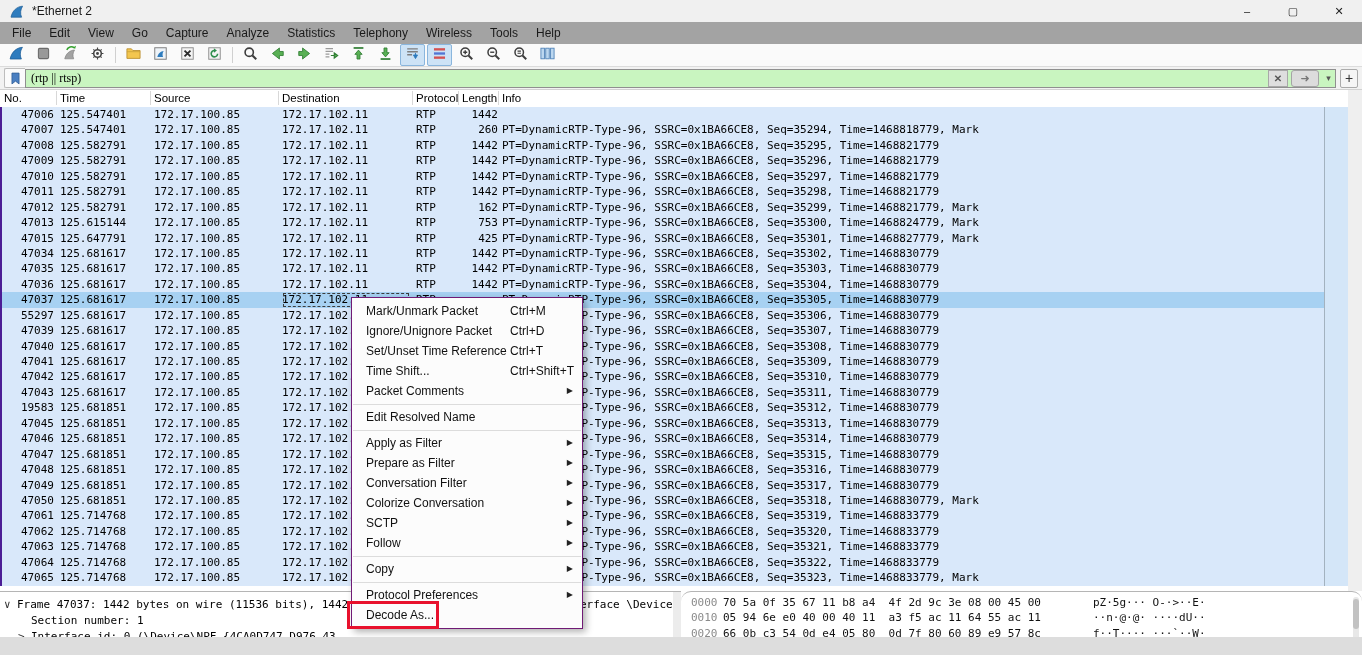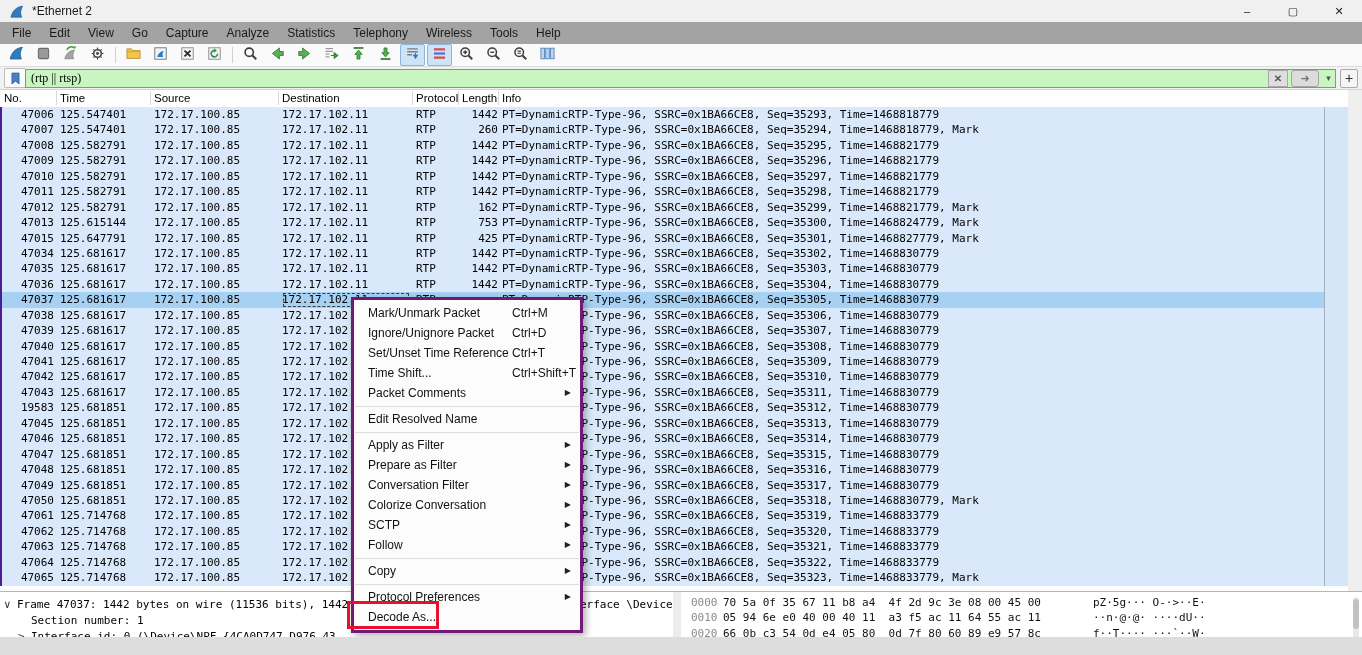--- a/index.html
+++ b/index.html
@@ -55,30 +55,30 @@
   #minimap{position:absolute;left:1324px;top:107px;width:24px;height:479px;background:var(--minimap);border-left:1px solid #a3b2bf;box-sizing:border-box;}
   #plmargin{position:absolute;left:1348px;top:90px;width:14px;height:501px;background:#efefef;}
 
   
   #details{position:absolute;left:0;top:591px;width:673px;height:64px;background:#fff;border-top:1px solid #b5b5b5;box-sizing:border-box;
            font-family:"DejaVu Sans Mono",monospace;font-size:11px;overflow:hidden;}
   .dline{position:absolute;white-space:pre;line-height:13px;color:#000;}
   .dexp{display:inline-block;width:13px;color:#333;}
   #vsplit{position:absolute;left:673px;top:591px;width:8px;height:64px;background:#ececec;border-top:1px solid #b5b5b5;box-sizing:border-box;}
   #hexpane{position:absolute;left:681px;top:591px;width:681px;height:64px;background:#fff;border-top:1px solid #b5b5b5;box-sizing:border-box;
-           font-family:"DejaVu Sans Mono",monospace;font-size:11px;overflow:hidden;}
+           font-family:"DejaVu Sans Mono",monospace;font-size:11px;overflow:hidden;border-radius:10px;}
   .hxrow{position:absolute;left:0;right:0;white-space:pre;}
   .hx-off{position:absolute;left:10px;color:#8a8a8a;}
   .hx-hex{position:absolute;left:42px;color:#111;}
   .hx-ascii{position:absolute;left:412px;color:#111;}
   .hexsb{position:absolute;right:3px;top:5px;width:6px;height:44px;background:#e8e8e8;border-radius:3px;}
   .hexsb-thumb{position:absolute;left:0;top:2px;width:6px;height:30px;background:#c2c2c2;border-radius:3px;}
 
   
-  #ctxmenu{position:absolute;left:351px;top:297px;width:232px;background:#fcfcfc;border:3px solid #701a75;
+  #ctxmenu{position:absolute;left:351px;top:297px;width:232px;background:#fcfcfc;border:1px solid #701a75;
            box-shadow:3px 3px 7px rgba(0,0,0,0.3);padding:3px 0;box-sizing:border-box;z-index:5;font-size:12px;}
   .mi{position:relative;height:20px;line-height:20px;padding-left:14px;color:#111;white-space:nowrap;}
   .mi .sc{position:absolute;left:158px;}
   .mi .arr{position:absolute;right:9px;top:0;font-size:8px;color:#222;}
   .msep{border-top:1px solid #dcdcdc;margin:2.5px 1px;}
   #redbox{position:absolute;border:3px solid var(--ann-red);z-index:6;pointer-events:none;background:transparent;}
 </style>
 </head>
 <body>
 
@@ -272,21 +272,20 @@
       <div class="hsep" style="left: 498px;"></div>
     </div>
   <div id="plrows">
       <div class="prow">
         <div class="pcell c0">47006</div>
         <div class="pcell c1">125.547401</div>
         <div class="pcell c2">172.17.100.85</div>
         <div class="pcell c3">172.17.102.11</div>
         <div class="pcell c4">RTP</div>
         <div class="pcell c5">1442</div>
-        <div class="pcell c6">PT=DynamicRTP-Type-96, SSRC=0x1BA66CE8, Seq=35293, Time=1468818779</div>
       </div>
       <div class="prow">
         <div class="pcell c0">47007</div>
         <div class="pcell c1">125.547401</div>
         <div class="pcell c2">172.17.100.85</div>
         <div class="pcell c3">172.17.102.11</div>
         <div class="pcell c4">RTP</div>
         <div class="pcell c5">260</div>
         <div class="pcell c6">PT=DynamicRTP-Type-96, SSRC=0x1BA66CE8, Seq=35294, Time=1468818779, Mark</div>
       </div>
@@ -383,21 +382,21 @@
       <div class="prow sel">
         <div class="pcell c0">47037</div>
         <div class="pcell c1">125.681617</div>
         <div class="pcell c2">172.17.100.85</div>
         <div class="pcell c3">172.17.102.11</div>
         <div class="pcell c4">RTP</div>
         <div class="pcell c5"></div>
         <div class="pcell c6">PT=DynamicRTP-Type-96, SSRC=0x1BA66CE8, Seq=35305, Time=1468830779</div>
       </div>
       <div class="prow">
-        <div class="pcell c0">47038</div>
+        <div class="pcell c0">55297</div>
         <div class="pcell c1">125.681617</div>
         <div class="pcell c2">172.17.100.85</div>
         <div class="pcell c3">172.17.102.11</div>
         <div class="pcell c4">RTP</div>
         <div class="pcell c5"></div>
         <div class="pcell c6">PT=DynamicRTP-Type-96, SSRC=0x1BA66CE8, Seq=35306, Time=1468830779</div>
       </div>
       <div class="prow">
         <div class="pcell c0">47039</div>
         <div class="pcell c1">125.681617</div>

